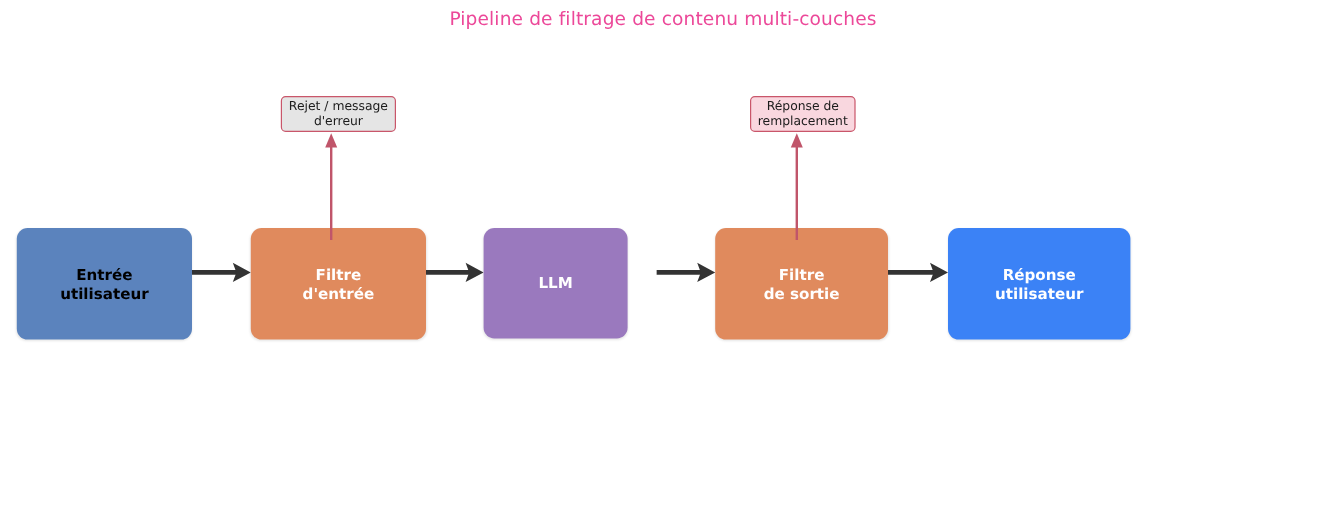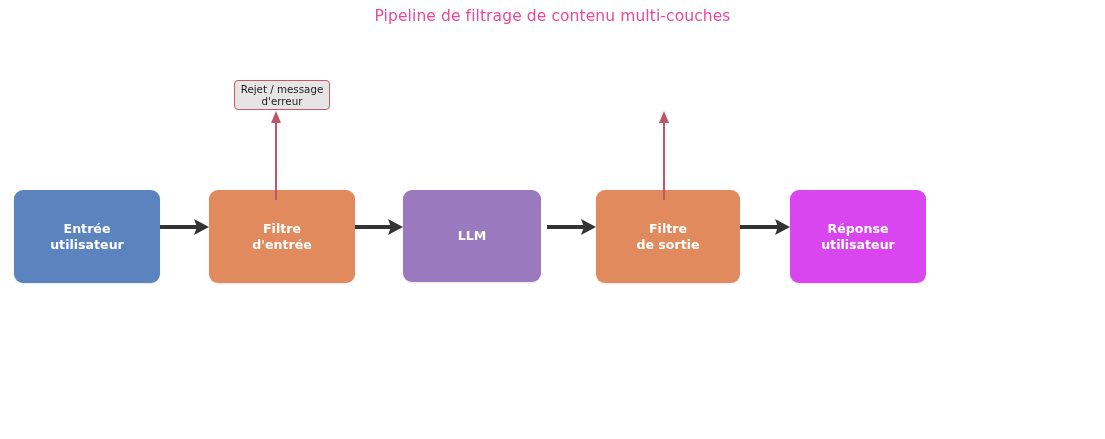--- a/index.html
+++ b/index.html
@@ -100,20 +100,24 @@
     <svg width="14" height="90" viewBox="0 0 14 90">
       <line x1="7" y1="90" x2="7" y2="10" stroke="#c0556a" stroke-width="2"></line>
       <polygon points="7,1 12,13 2,13" fill="#c0556a"></polygon>
     </svg>
   </div>
 
   <div class="callout" id="callout-0" style="left: 234px; top: 80px; width: 96px; height: 30px; background: #e5e5e5; border: 1.5px solid rgb(201, 86, 106); color: rgb(28, 28, 28);">
     <span class="callout-label">Rejet / message
 d'erreur</span>
   </div>
+  <div class="callout" id="callout-1" style="left: 625px; top: 80px; width: 88px; height: 30px; background: rgb(249, 215, 223); border: 1.5px solid rgb(201, 86, 106); color: rgb(28, 28, 28);">
+    <span class="callout-label">Réponse de
+remplacement</span>
+  </div>
 
   <div class="h-arrow" id="flow-0" style="left: 160px; top: 217px; width: 49px;">
     <svg width="49" height="20" viewBox="0 0 49 20" preserveAspectRatio="none">
       <line x1="0" y1="10" x2="38" y2="10" stroke="#333333" stroke-width="4"></line>
       <polygon points="49,10 34,18 37,10 34,2" fill="#333333"></polygon>
     </svg>
   </div>
   <div class="h-arrow" id="flow-1" style="left: 355px; top: 217px; width: 48px;">
     <svg width="48" height="20" viewBox="0 0 48 20" preserveAspectRatio="none">
       <line x1="0" y1="10" x2="37" y2="10" stroke="#333333" stroke-width="4"></line>
@@ -126,33 +130,33 @@
       <polygon points="49,10 34,18 37,10 34,2" fill="#333333"></polygon>
     </svg>
   </div>
   <div class="h-arrow" id="flow-3" style="left: 740px; top: 217px; width: 50px;">
     <svg width="50" height="20" viewBox="0 0 50 20" preserveAspectRatio="none">
       <line x1="0" y1="10" x2="39" y2="10" stroke="#333333" stroke-width="4"></line>
       <polygon points="50,10 35,18 38,10 35,2" fill="#333333"></polygon>
     </svg>
   </div>
 
-  <div class="stage" id="stage-0" style="left: 14px; top: 190px; width: 146px; height: 93px; background: rgb(91, 131, 189); color: #ffffff;">
+  <div class="stage" id="stage-0" style="left: 14px; top: 190px; width: 146px; height: 93px; background: rgb(91, 131, 189); color: #000000;">
     <span class="stage-label">Entrée
 utilisateur</span>
   </div>
   <div class="stage" id="stage-1" style="left: 209px; top: 190px; width: 146px; height: 93px; background: rgb(224, 138, 93); color: rgb(255, 255, 255);">
     <span class="stage-label">Filtre
 d'entrée</span>
   </div>
-  <div class="stage" id="stage-2" style="left: 403px; top: 190px; width: 138px; height: 92px; background: rgb(154, 121, 190); color: rgb(255, 255, 255);">
+  <div class="stage" id="stage-2" style="left: 403px; top: 190px; width: 120px; height: 92px; background: rgb(154, 121, 190); color: rgb(255, 255, 255);">
     <span class="stage-label">LLM</span>
   </div>
   <div class="stage" id="stage-3" style="left: 596px; top: 190px; width: 144px; height: 93px; background: rgb(224, 138, 93); color: rgb(255, 255, 255);">
     <span class="stage-label">Filtre
 de sortie</span>
   </div>
-  <div class="stage" id="stage-4" style="left: 790px; top: 190px; width: 136px; height: 93px; background: #d946ef; color: rgb(255, 255, 255);">
+  <div class="stage" id="stage-4" style="left: 790px; top: 190px; width: 152px; height: 93px; background: #3b82f6; color: rgb(255, 255, 255);">
     <span class="stage-label">Réponse
 utilisateur</span>
   </div>
 
 </div>
 
 </body></html>

